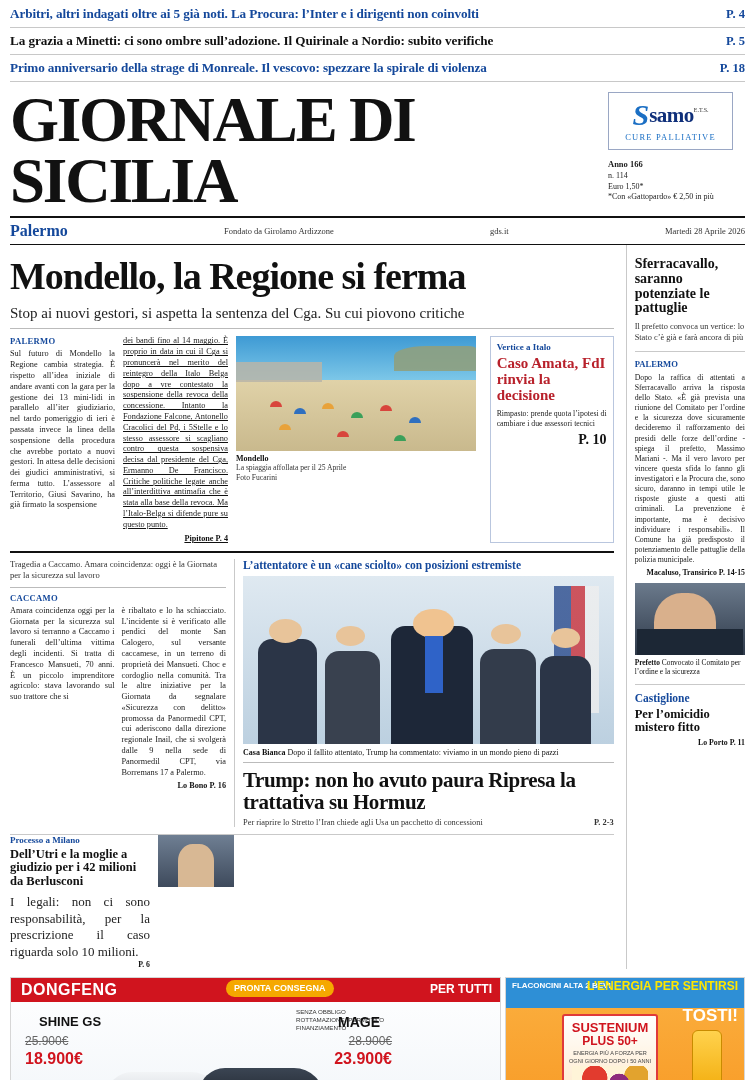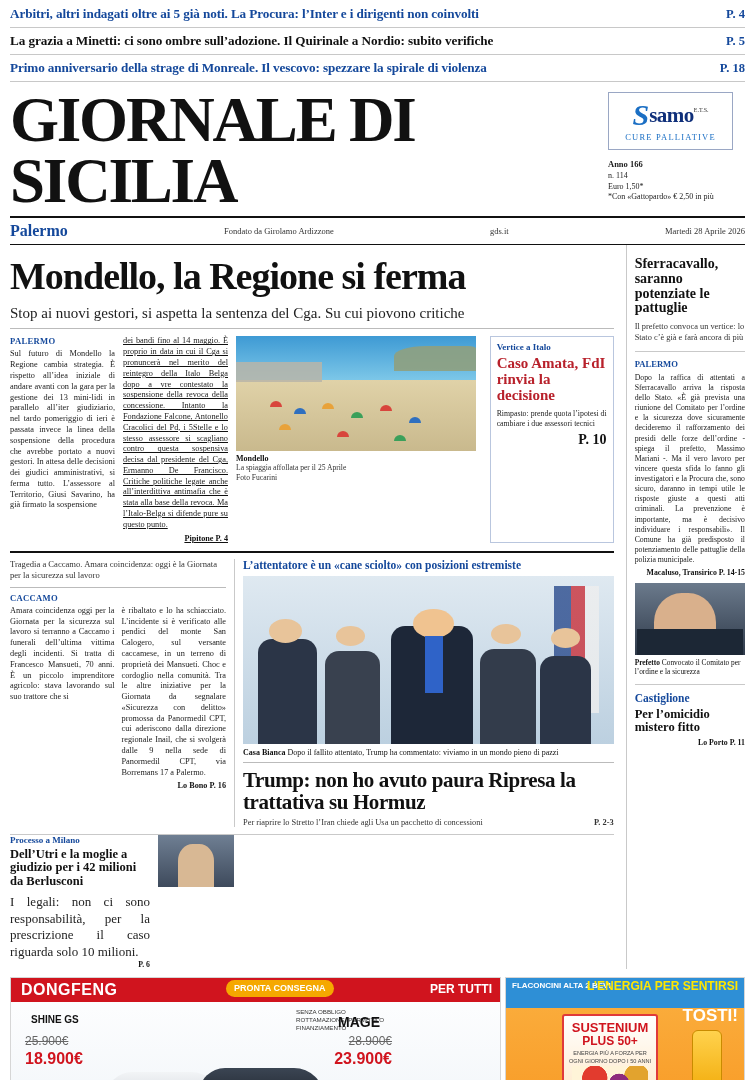--- a/index.html
+++ b/index.html
@@ -180,21 +180,21 @@
   }
   .ad-red-top { position:absolute; left:0; top:0; width:100%; height:24px; background:#d0141e; }
   .ad-dong { position:absolute; left:10px; top:3px; color:#fff; font-weight:bold; font-size:16px; letter-spacing:0.5px; font-family:"Liberation Sans",sans-serif;}
   .ad-pronta { position:absolute; left:215px; top:2px; background:#f5a800; color:#fff; font-weight:bold;
     font-size:9px; padding:3px 8px; border-radius:12px; text-align:center; line-height:1.15; font-family:"Liberation Sans",sans-serif;}
   .ad-pertutti { position:absolute; right:8px; top:4px; color:#fff; font-weight:bold; font-size:12px; font-family:"Liberation Sans",sans-serif;}
   .ad-car {
     position:absolute; bottom:44px; border-radius:26px 30px 6px 6px;
   }
   .ad-car .wheel { position:absolute; bottom:-7px; width:16px; height:16px; border-radius:50%; background:#1b1b1b; border:3px solid #555;}
-  .ad-shine { position:absolute; left:20px; top:36px; font-family:"Liberation Sans",sans-serif; font-weight:bold; font-size:10px; color:#111;}
+  .ad-shine { position:absolute; left:28px; top:36px; font-family:"Liberation Sans",sans-serif; font-weight:bold; font-size:13px; color:#111;}
   .ad-mage { position:absolute; right:120px; top:36px; font-family:"Liberation Sans",sans-serif; font-weight:bold; font-size:14px; color:#111;}
   .ad-oldprice { position:absolute; left:14px; top:56px; font-family:"Liberation Sans",sans-serif; font-size:12px; color:#666; text-decoration:line-through;}
   .ad-newprice { position:absolute; left:14px; top:72px; font-family:"Liberation Sans",sans-serif; font-weight:bold; font-size:16px; color:#d0141e;}
   .ad-oldprice2 { position:absolute; right:108px; top:56px; font-family:"Liberation Sans",sans-serif; font-size:12px; color:#666; text-decoration:line-through;}
   .ad-newprice2 { position:absolute; right:108px; top:72px; font-family:"Liberation Sans",sans-serif; font-weight:bold; font-size:16px; color:#d0141e;}
   .ad-note { position:absolute; right:108px; top:30px; font-family:"Liberation Sans",sans-serif; font-size:6.2px; color:#333; line-height:1.25; width:96px;}
   .ad-garanzia { position:absolute; left:14px; top:104px; font-family:"Liberation Sans",sans-serif; font-size:8px; font-weight:bold; color:#111; line-height:1.3;}
   .ad-guar { position:absolute; right:108px; bottom:46px; font-family:"Liberation Sans",sans-serif; font-size:6.2px; color:#333;}
 
   .ad-right {

